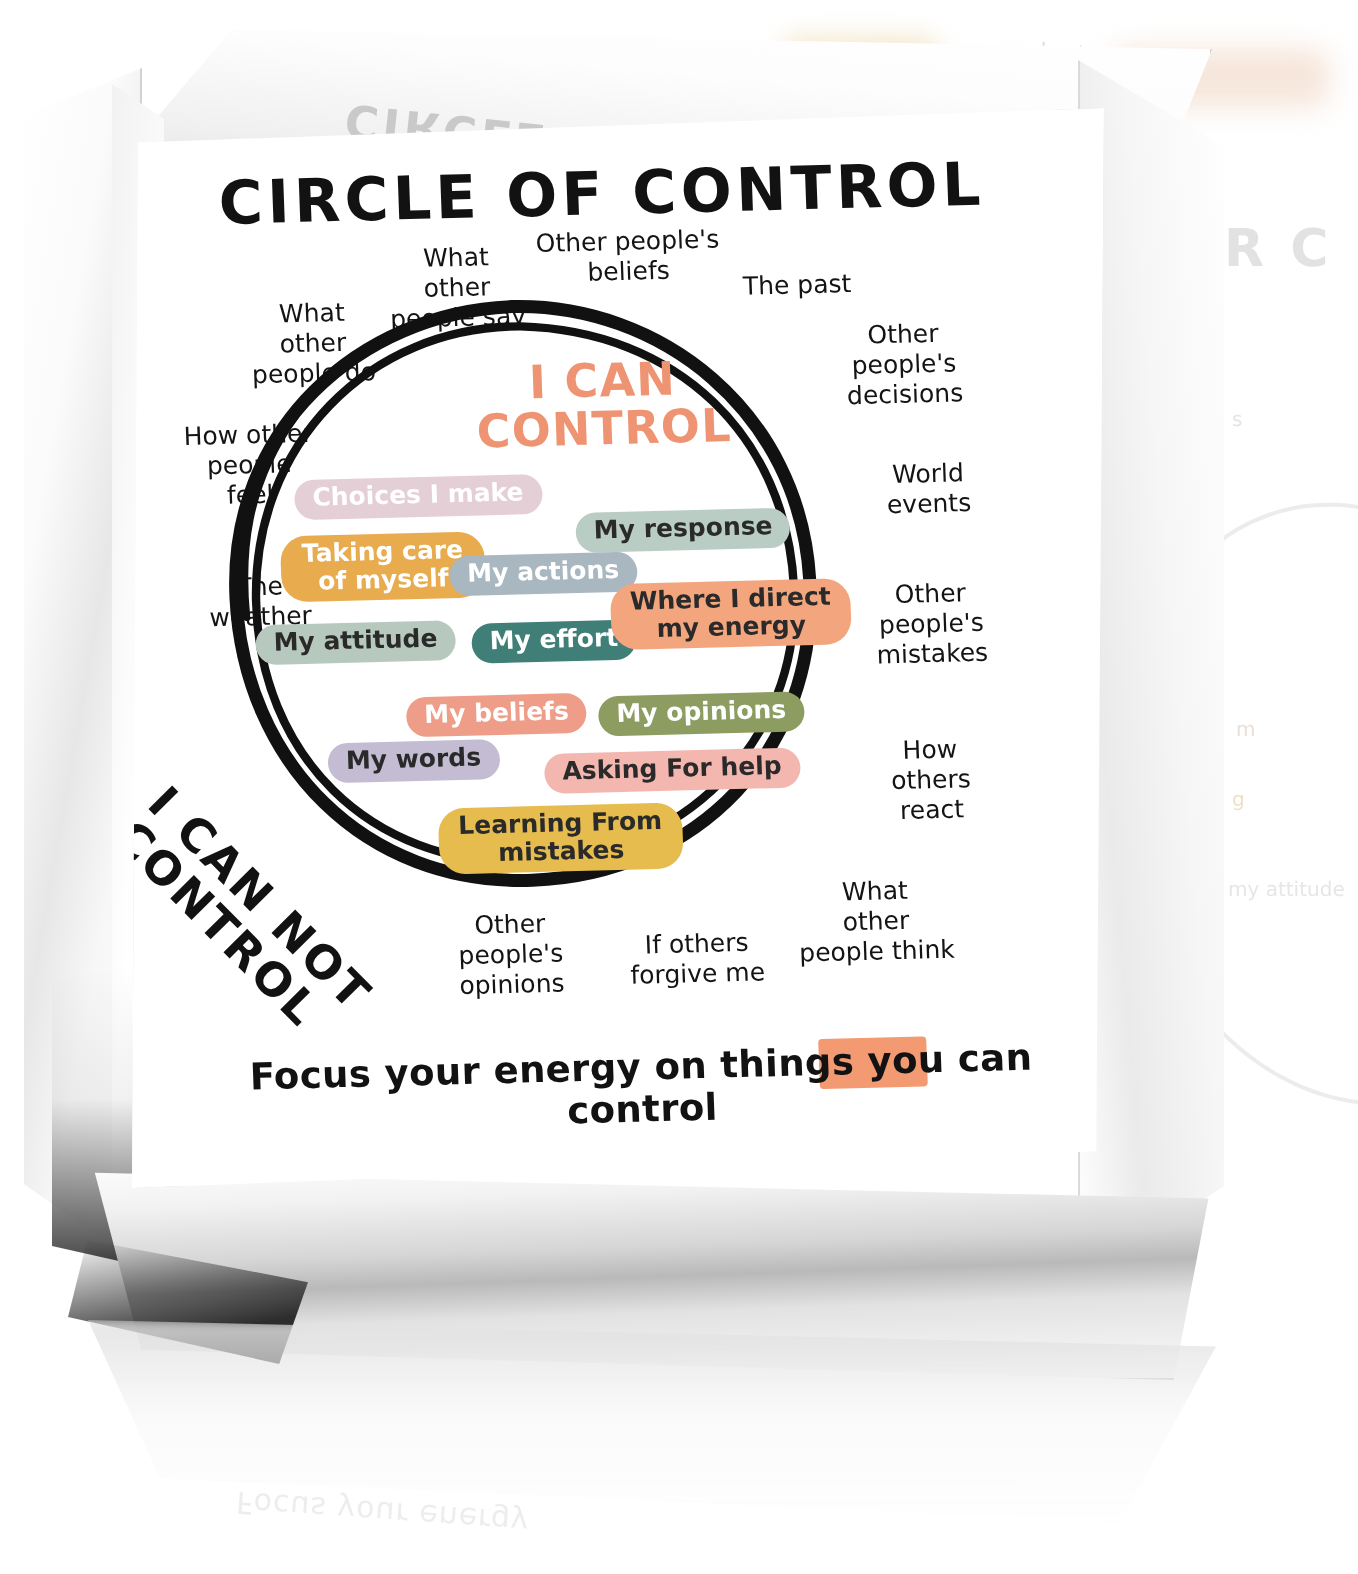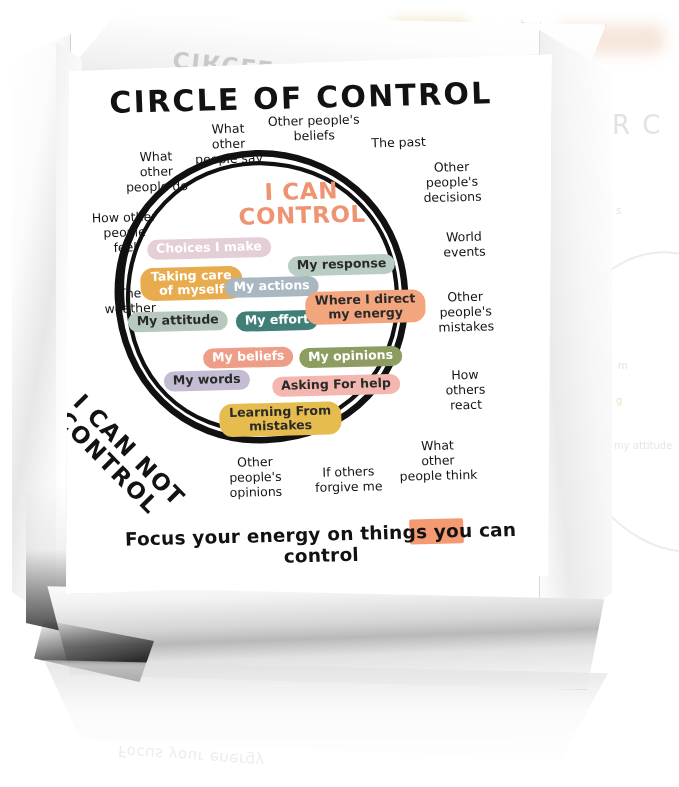--- a/index.html
+++ b/index.html
@@ -13,21 +13,21 @@
   #ghost-top-title{top:46px;left:160px;width:380px;height:34px;
       font-size:23px;letter-spacing:2px;font-weight:700;color:#c9c9c9;
       transform:scaleY(-1) rotate(-6deg);}
   #ghost-top-a{top:24px;left:175px;font-size:9px;color:#d8d8d8;transform:scaleY(-1) rotate(-6deg);}
   #ghost-top-b{top:26px;left:380px;font-size:9px;color:#d8d8d8;transform:scaleY(-1) rotate(-6deg);}
   #ghost-top-c{top:22px;left:520px;font-size:10px;color:#dcdcdc;transform:scaleY(-1) rotate(-6deg);}
   #ghost-blur-1{top:18px;left:390px;width:80px;height:26px;background:#f5e9cf;filter:blur(6px);border-radius:10px;}
   #ghost-blur-2{top:34px;left:430px;width:90px;height:22px;background:#dfeae4;filter:blur(7px);border-radius:10px;}
   #ghost-blur-3{top:24px;left:555px;width:110px;height:30px;background:#f6e6db;filter:blur(7px);border-radius:10px;}
   #ghost-blur-4{top:30px;left:290px;width:60px;height:20px;background:#eeeeee;filter:blur(6px);border-radius:8px;}
-  #ghost-right-title{top:110px;left:612px;font-size:26px;letter-spacing:2px;font-weight:400;color:#e2e2e2;}
+  #ghost-right-title{top:110px;left:612px;font-size:26px;letter-spacing:2px;font-weight:700;color:#e2e2e2;}
   #ghost-right-a{top:205px;left:616px;font-size:10px;color:#e4e4e4;}
   #ghost-right-b{top:360px;left:618px;font-size:10px;color:#eadfd6;}
   #ghost-right-c{top:395px;left:616px;font-size:10px;color:#efe0c6;}
   #ghost-right-d{top:440px;left:614px;font-size:10px;color:#e6e6e6;}
   #ghost-arc{position:absolute;top:250px;left:560px;width:230px;height:300px;
       border:2px solid #ececec;border-radius:50%;transform:rotate(-12deg);}
   #ghost-bottom{position:absolute;bottom:22px;left:118px;font-size:15px;color:#ededed;
       letter-spacing:.5px;transform:scaleY(-1) rotate(-4deg);}
 
   

